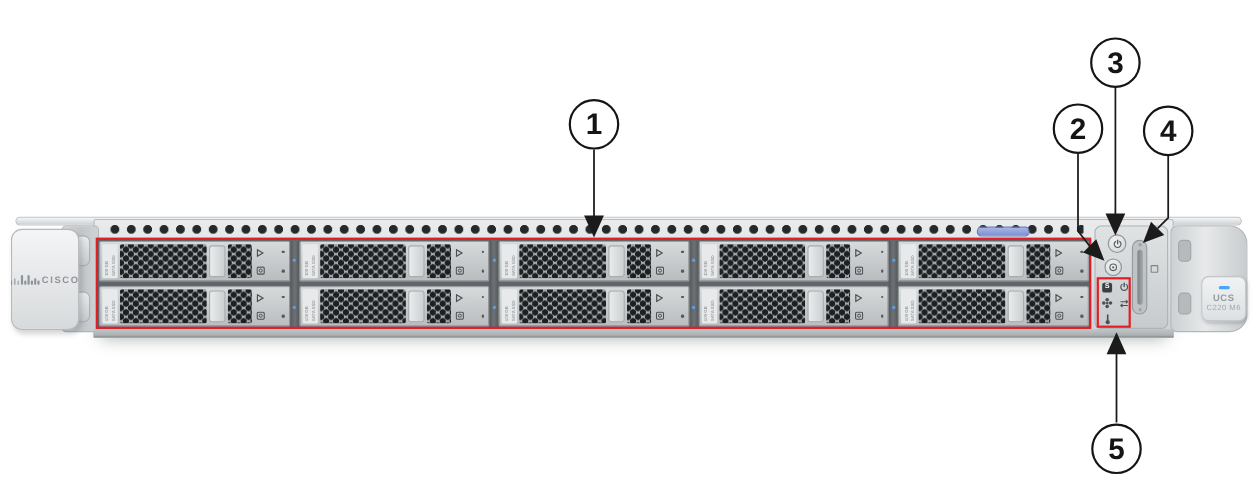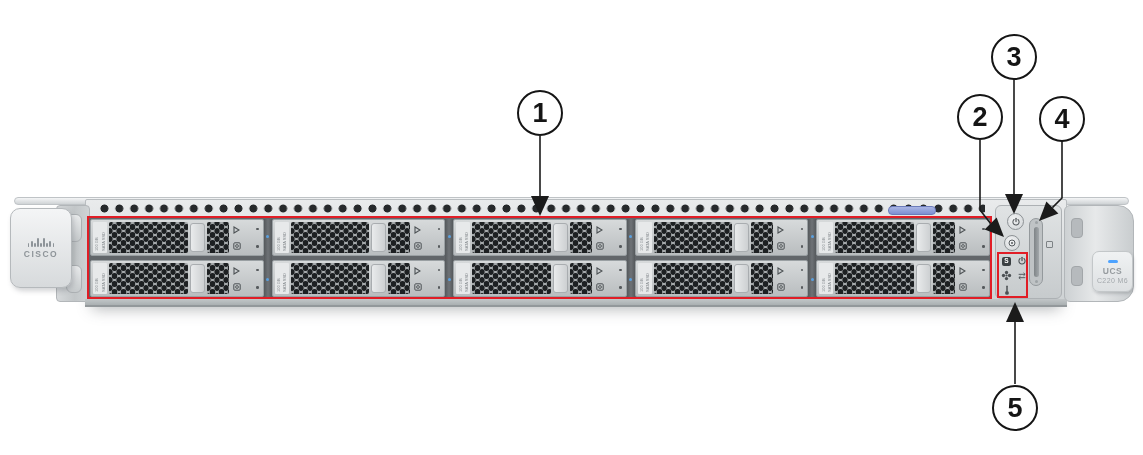--- a/index.html
+++ b/index.html
@@ -21,23 +21,23 @@
         background-size:14.9px 13px;background-repeat:repeat-x;background-position:2px center;}
   .asset-tag{position:absolute;left:888px;top:206px;width:48px;height:9px;border-radius:4px;
         background:linear-gradient(180deg,#aab6e4,#7d8fd2);border:1px solid #6c7cba;box-sizing:border-box;}
 
   
   .ear-hinge{position:absolute;left:56px;top:205px;width:34px;height:97px;border-radius:4px;
         background:linear-gradient(90deg,#d6d9db,#c2c6c8 55%,#cfd3d5);border:1px solid #b2b6b9;box-sizing:border-box;}
   .ear-hinge i{position:absolute;left:9px;width:14px;height:26px;border-radius:6px;
         background:linear-gradient(180deg,#e9ebec,#c6cacc);border:1px solid #acb0b3;}
   .ear-hinge i.t{top:8px}.ear-hinge i.b{bottom:8px}
-  .left-ear-panel{position:absolute;left:10px;top:208px;width:62px;height:80px;border-radius:10px;
+  .left-ear-panel{position:absolute;left:10px;top:208px;width:62px;height:92px;border-radius:10px;
         background:linear-gradient(180deg,#f4f5f6,#d7dadc);border:1px solid #b5b9bc;box-sizing:border-box;
-        box-shadow:2px 3px 5px rgba(80,85,90,.25);display:flex;flex-direction:column;
+        box-shadow:2px 3px 5px rgba(80,85,90,.25);display:flex;flex-direction:row;
         align-items:center;justify-content:center;gap:2px;}
   .cisco-bars{display:flex;align-items:flex-end;gap:1.5px;height:10px;}
   .cisco-bars i{display:block;width:1.6px;background:#8e9499;border-radius:1px;}
   .cisco-text{font-size:8.5px;font-weight:bold;letter-spacing:1.5px;color:#8e9499;}
 
   .right-ear{position:absolute;left:1064px;top:205px;width:70px;height:97px;
         border-radius:6px 16px 16px 6px;background:linear-gradient(90deg,#cdd1d3,#e7e9ea 45%,#c9cdcf);
         border:1px solid #b2b6b9;box-sizing:border-box;}
   .right-ear .hinge-slot{position:absolute;left:6px;width:10px;height:18px;border-radius:4px;
         background:#b6babd;border:1px solid #a2a6a9;}

